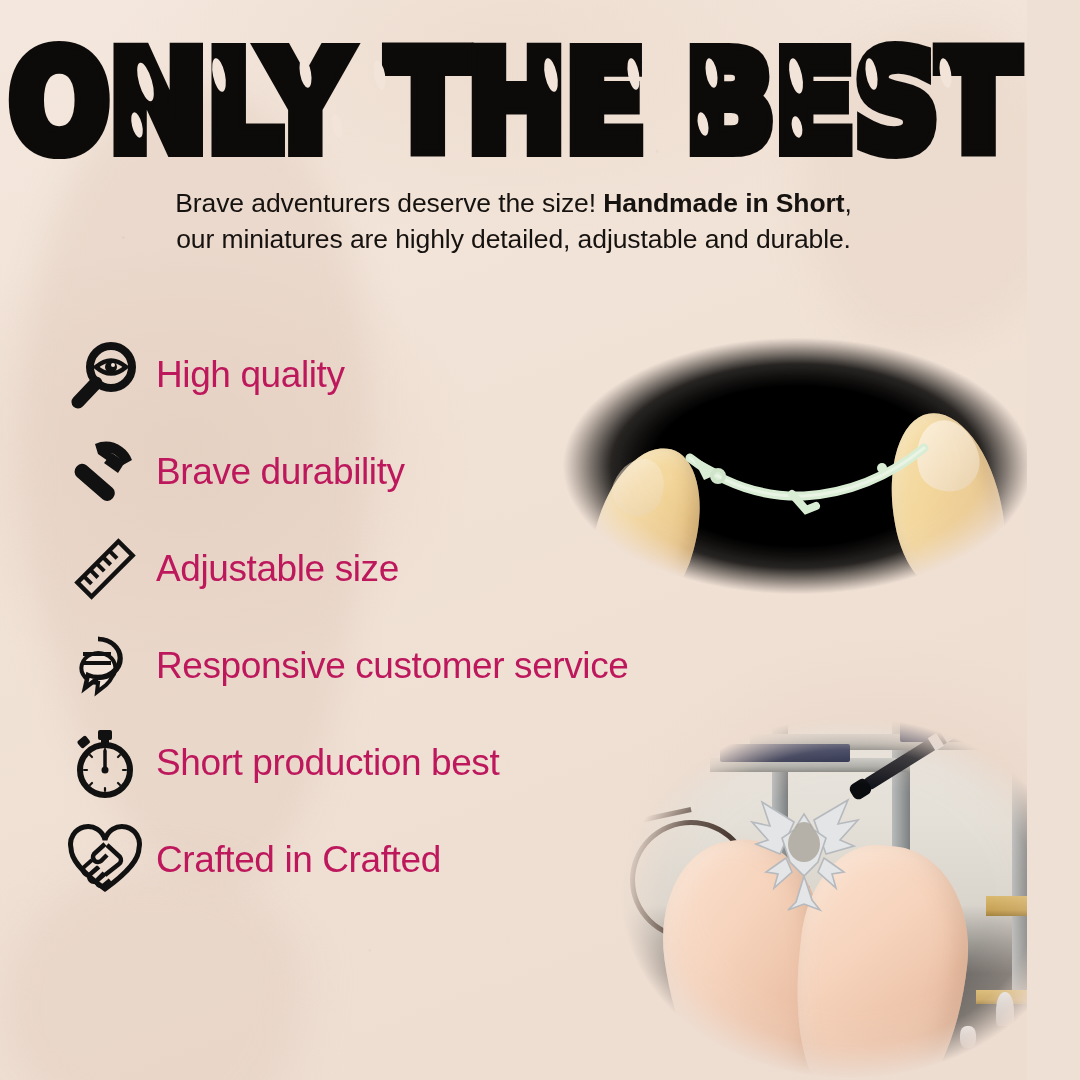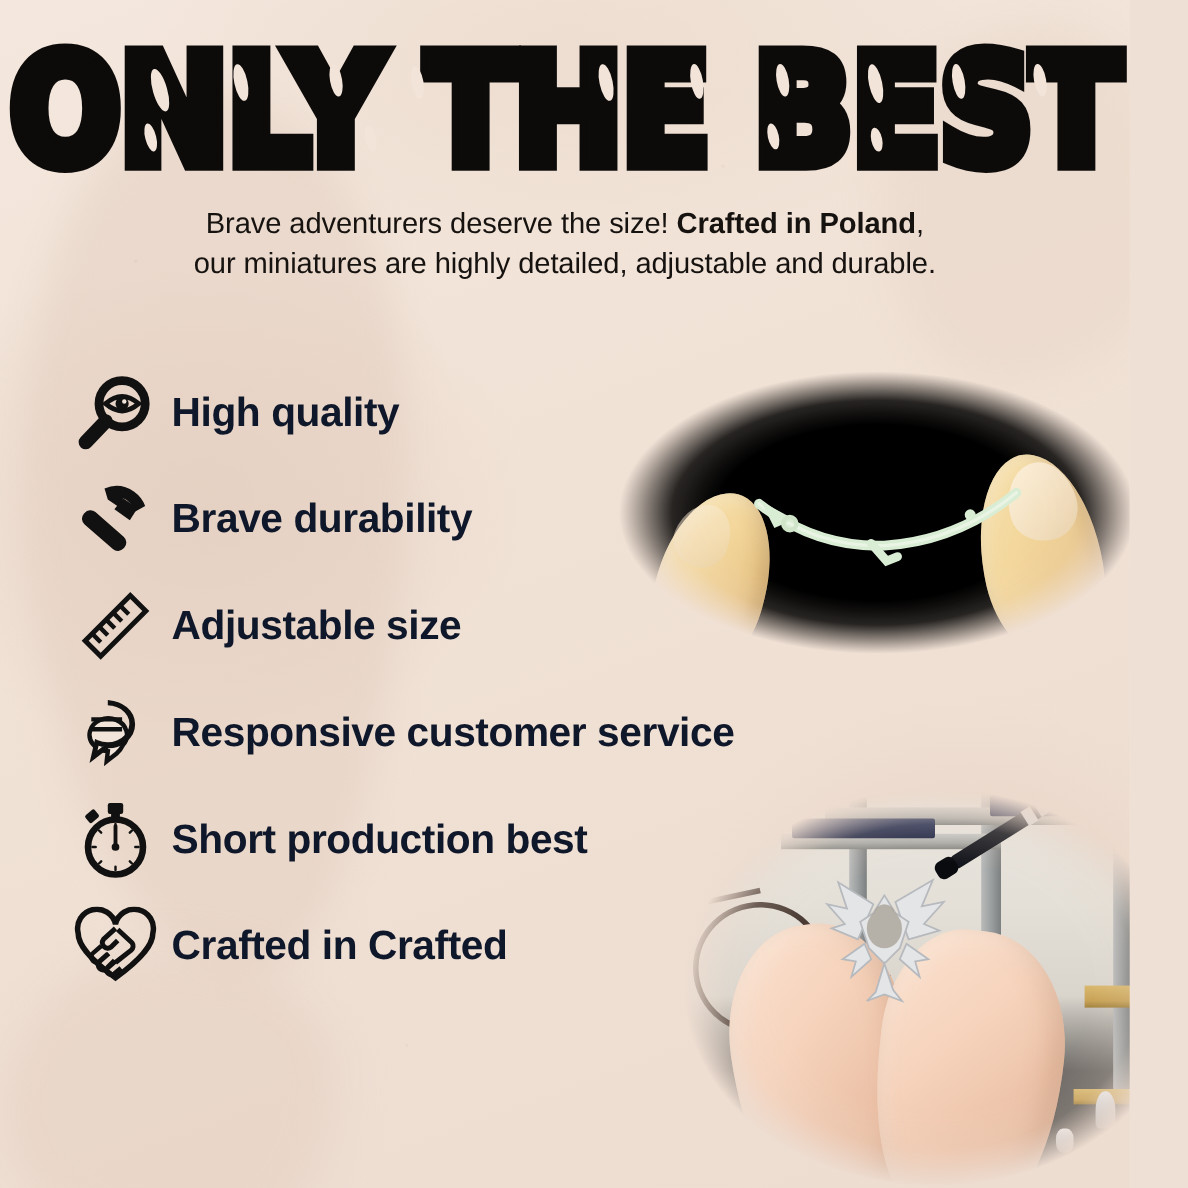--- a/index.html
+++ b/index.html
@@ -124,22 +124,22 @@
     width: 86px;
     min-width: 86px;
     height: 80px;
     display: flex;
     align-items: center;
     justify-content: center;
   }
   .feature .ico svg { display: block; }
   .feature .lbl {
     font-size: 37px;
-    font-weight: 700;
-    color: #0f172a;
+    font-weight: 400;
+    color: #be185d;
     letter-spacing: -0.4px;
     white-space: nowrap;
     padding-left: 8px;
   }
 
   
   .photo {
     position: absolute;
     overflow: hidden;
   }
@@ -297,21 +297,21 @@
     <div class="gloss" style="left:790px;  top:58px;  width:12px; height:36px; transform:rotate(-12deg);"></div>
     <div class="gloss" style="left:866px;  top:58px;  width:11px; height:32px; transform:rotate(-10deg);"></div>
     <div class="gloss" style="left:940px;  top:58px;  width:11px; height:30px; transform:rotate(-10deg);"></div>
     <div class="gloss" style="left:132px;  top:112px; width:10px; height:26px; transform:rotate(-14deg);"></div>
     <div class="gloss" style="left:332px;  top:114px; width:10px; height:24px; transform:rotate(-12deg);"></div>
     <div class="gloss" style="left:698px;  top:112px; width:10px; height:24px; transform:rotate(-12deg);"></div>
     <div class="gloss" style="left:792px;  top:116px; width:10px; height:22px; transform:rotate(-12deg);"></div>
   </div>
 
   <div class="subtitle">
-    <span>Brave adventurers deserve the size! </span><b>Crafted in Poland</b><span>,</span><br>
+    <span>Brave adventurers deserve the size! </span><b>Handmade in Short</b><span>,</span><br>
     <span>our miniatures are highly detailed, adjustable and durable.</span>
   </div>
 
   <div class="features">
 
     <div class="feature">
       <span class="ico">
         <svg width="72" height="72" viewBox="0 0 72 72">
           <line x1="27" y1="44" x2="9" y2="63" stroke="#111" stroke-width="13" stroke-linecap="round"></line>
           <circle cx="42" cy="28" r="21" fill="none" stroke="#111" stroke-width="8"></circle>

